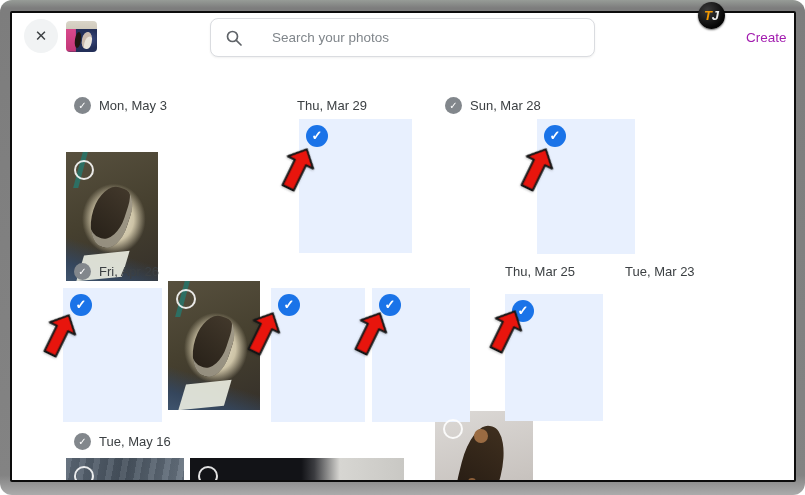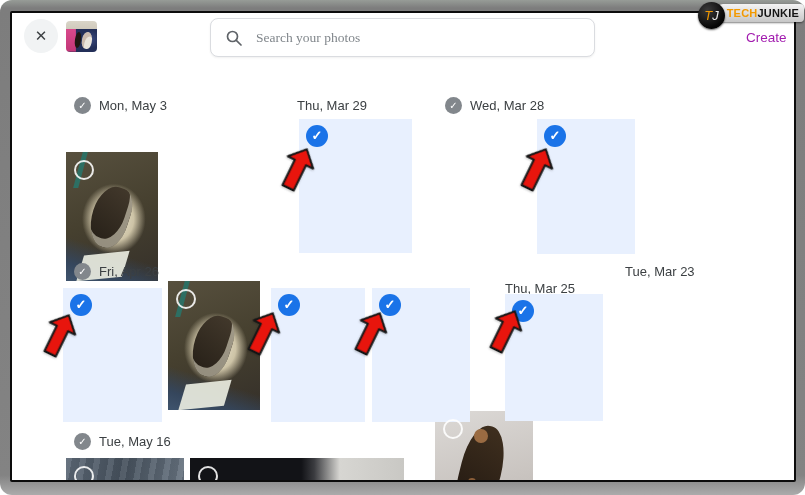--- a/index.html
+++ b/index.html
@@ -15,35 +15,35 @@
     border-radius:50%;background:#f1f3f4;color:#3c4043;font-size:15px;line-height:34px;
     text-align:center;padding:0;cursor:pointer;font-family:"Liberation Sans",sans-serif;}
   .thumb{position:absolute;left:54px;top:8px;width:31px;height:31px;border-radius:4px;overflow:hidden;}
   .sel-info{position:absolute;left:93px;top:6px;}
   .sel-count{font-size:14px;color:#3c4043;line-height:19px;}
   .sel-hint{font-size:12px;color:#5f6368;line-height:16px;}
   .search-bar{position:absolute;left:198px;top:5px;width:383px;height:37px;background:#fff;
     border:1px solid #dadce0;border-radius:8px;box-shadow:0 1px 2px rgba(60,64,67,.08);
     display:flex;align-items:center;}
   .search-bar svg{margin-left:15px;flex:0 0 auto;}
-  .search-bar input{border:none;outline:none;flex:1;margin-left:12px;font-size:13.5px;
-    color:#3c4043;font-family:Liberation Serif, serif;background:transparent;}
+  .search-bar input{border:none;outline:none;flex:1;margin-left:28px;font-size:13.5px;
+    color:#3c4043;font-family:Liberation Sans, sans-serif;background:transparent;}
   .search-bar input::placeholder{color:#80868b;opacity:1;}
   .create-link{position:absolute;left:734px;top:17px;font-size:13.5px;font-weight:500;
     color:#a21caf;text-decoration:none;cursor:pointer;}
   
   .brand{position:absolute;left:698px;top:2px;width:107px;height:30px;z-index:20;}
   .brand-pill{position:absolute;left:16px;top:2px;width:90px;height:18px;border-radius:9px 4px 4px 9px;
     background:linear-gradient(180deg,#f4f4f4,#c7c7c7);box-shadow:0 1px 2px rgba(0,0,0,.5);
     font-size:11px;font-weight:700;line-height:18px;text-align:right;padding-right:5px;
     box-sizing:border-box;letter-spacing:.2px;}
   .brand-circle{position:absolute;left:0;top:0;width:27px;height:27px;border-radius:50%;
     background:radial-gradient(circle at 35% 30%,#3a3a3a,#050505 70%);
     box-shadow:0 1px 2px rgba(0,0,0,.6);text-align:center;line-height:27px;
-    font-size:13px;font-weight:400;font-style:italic;}
+    font-size:13px;font-weight:700;font-style:italic;}
   .t-orange{color:#f29900;}
   .t-dark{color:#141414;}
   .t-white{color:#e9e9e9;}
   
   .date-row{display:flex;align-items:center;gap:8px;}
   .date-check{width:17px;height:17px;border-radius:50%;background:#82878c;color:#fff;
     font-size:10px;line-height:17px;text-align:center;flex:0 0 auto;cursor:pointer;}
   .date-label{font-size:13px;color:#3c4043;line-height:17px;white-space:nowrap;text-align:right;}
   
   .photo{overflow:hidden;cursor:pointer;}
@@ -128,21 +128,21 @@
     </div>
     <a class="create-link">Create</a>
 
     <div class="abs date-row" style="left:62px;top:84px;">
       <span class="date-check">✓</span>
       <span class="date-label">Mon, May 3</span>
     </div>
     <div class="abs date-label" style="left:285px;top:84px;">Thu, Mar 29</div>
     <div class="abs date-row" style="left:433px;top:84px;">
       <span class="date-check">✓</span>
-      <span class="date-label">Wed, Mar 28</span>
+      <span class="date-label">Sun, Mar 28</span>
     </div>
 
     <div class="abs photo art-sunlight" style="left:54px;top:108px;width:92px;height:129px;">
       <span class="sel-circle"></span>
     </div>
     <div class="abs photo art-sunlight" style="left:156px;top:108px;width:92px;height:129px;">
       <span class="sel-circle"></span>
     </div>
 
     <div class="abs sel-tile" style="left:287px;top:106px;width:113px;height:134px;">
@@ -162,21 +162,21 @@
       <path d="M13 1 L25.5 14 L18.5 14 L18.5 39 L7.5 39 L7.5 14 L0.5 14 Z" fill="#e8150d" stroke="#151515" stroke-width="1.8" stroke-linejoin="round"></path>
     </svg>
     <svg class="abs red-arrow" style="left:508px;top:133px;" width="33" height="45" viewBox="0 0 26 40">
       <path d="M13 1 L25.5 14 L18.5 14 L18.5 39 L7.5 39 L7.5 14 L0.5 14 Z" fill="#e8150d" stroke="#151515" stroke-width="1.8" stroke-linejoin="round"></path>
     </svg>
 
     <div class="abs date-row" style="left:62px;top:250px;">
       <span class="date-check">✓</span>
       <span class="date-label">Fri, Apr 26</span>
     </div>
-    <div class="abs date-label" style="left:493px;top:250px;margin-top:17px;">Thu, Mar 25</div>
+    <div class="abs date-label" style="left:493px;top:250px;">Thu, Mar 25</div>
     <div class="abs date-label" style="left:613px;top:250px;">Tue, Mar 23</div>
 
     <div class="abs sel-tile" style="left:51px;top:275px;width:99px;height:134px;">
       <div class="photo-in art-pinkbed" style="width:74px;"></div>
       <span class="check-badge">✓</span>
     </div>
 
     <div class="abs sel-tile" style="left:259px;top:275px;width:94px;height:134px;">
       <div class="photo-in art-pinkbed" style="width:70px;"></div>
       <span class="check-badge">✓</span>
@@ -211,20 +211,17 @@
     <div class="abs photo art-slate" style="left:54px;top:445px;width:118px;height:80px;">
       <span class="sel-circle"></span>
     </div>
     <div class="abs photo art-blackfur" style="left:178px;top:445px;width:214px;height:80px;">
       <span class="sel-circle"></span>
     </div>
 
   </div>
 
   <div class="brand">
-    <div class="brand-pill">
-      <span class="t-orange">TECH</span><span class="t-dark">JUNKIE</span>
-    </div>
     <div class="brand-circle">
       <span class="t-orange">T</span><span class="t-white">J</span>
     </div>
   </div>
 </div>
 
 </body></html>

